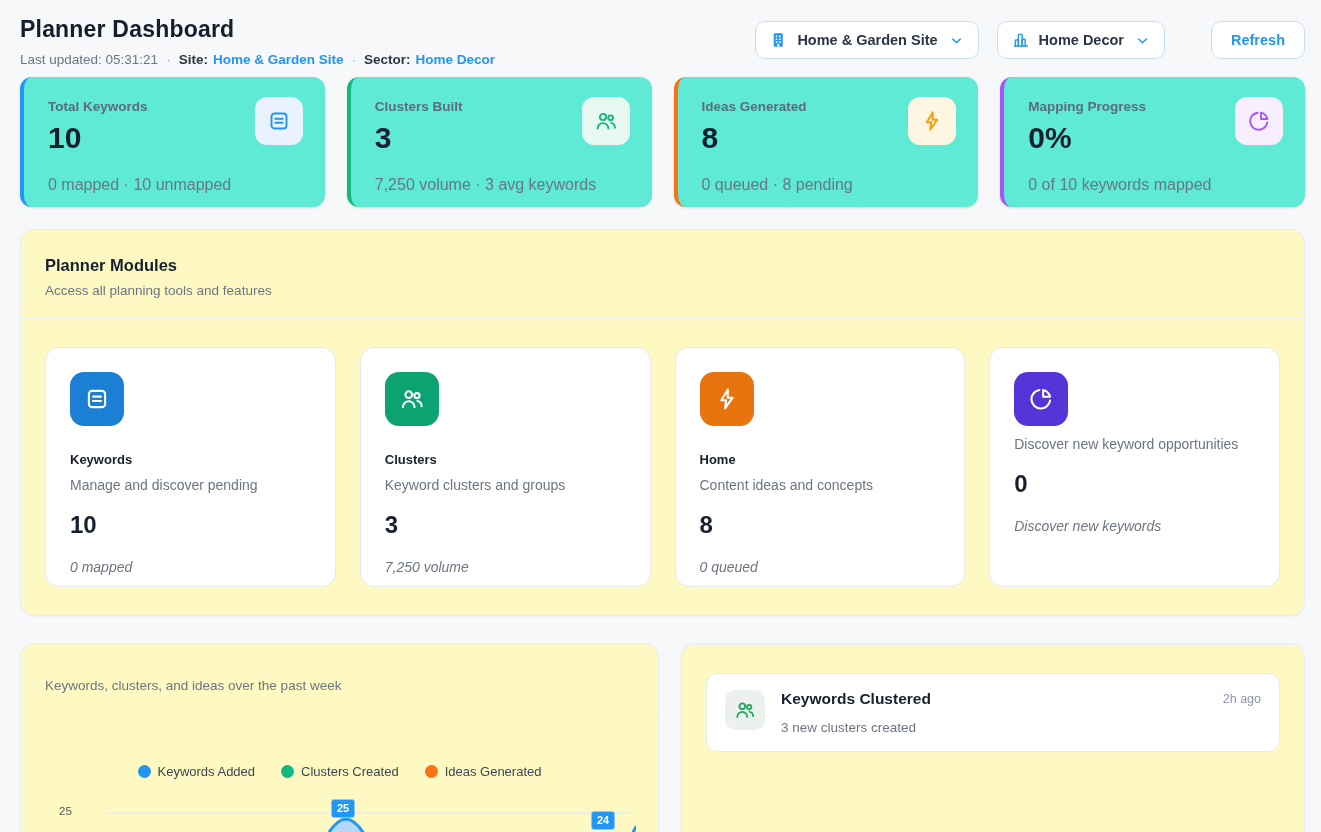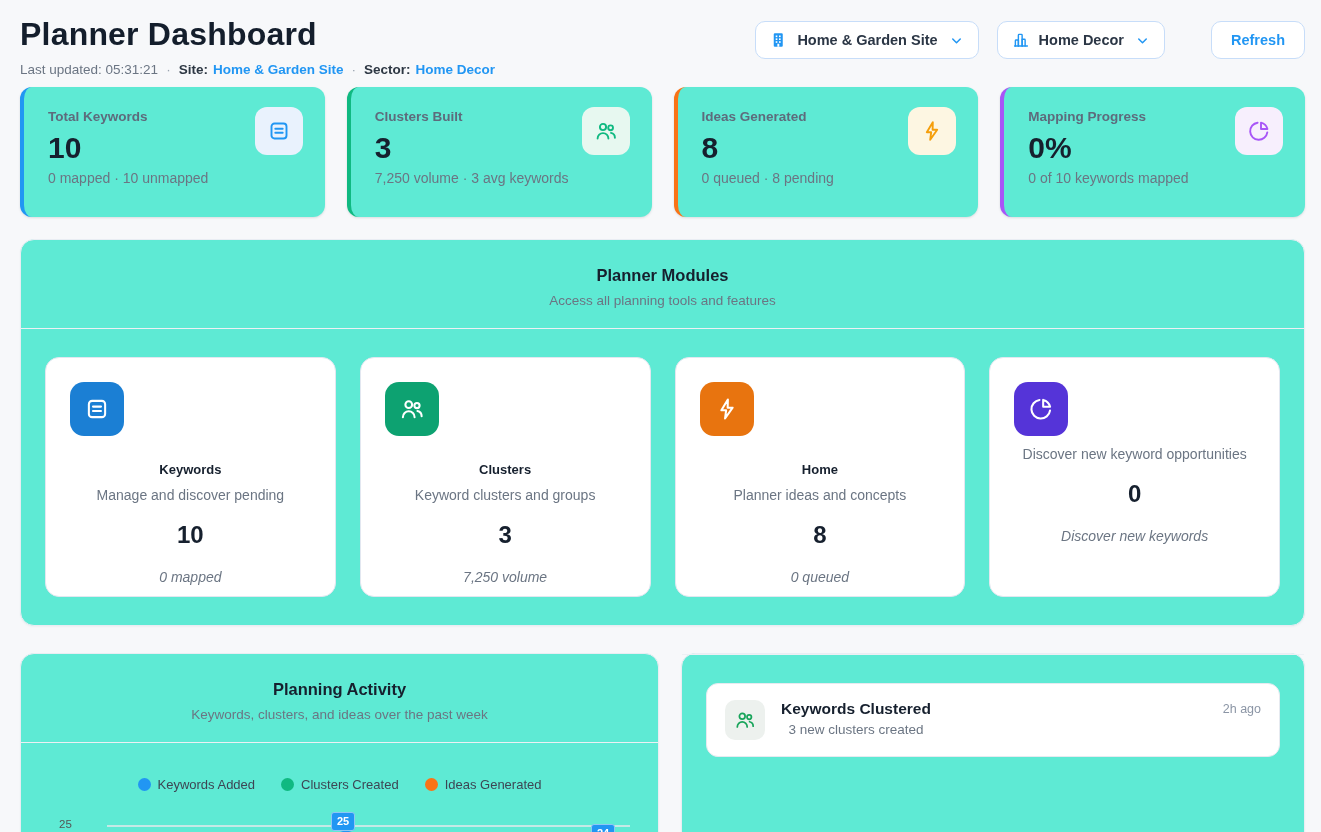--- a/index.html
+++ b/index.html
@@ -4,21 +4,21 @@
 <style>
   * { margin:0; padding:0; box-sizing:border-box; }
   html,body { width:1321px; height:832px; overflow:hidden; }
   body {
     background:#f7f8fa;
     font-family:"Liberation Sans","DejaVu Sans",sans-serif;
     color:#16202e;
   }
   
   .topbar { display:flex; justify-content:space-between; align-items:flex-start; padding:16px 16px 0 20px; }
-  .page-title { font-size:32px; font-weight:800; color:#141e2c; letter-spacing:.2px; }
+  .page-title { font-size:23px; font-weight:800; color:#141e2c; letter-spacing:.2px; }
   .meta { margin-top:9px; font-size:13.5px; color:#6b7583; display:flex; align-items:center; }
   .meta .sep { color:#9aa4b0; margin:0 8px; }
   .meta .lbl { color:#2d3743; font-weight:700; margin-right:5px; }
   .meta .link { color:#2196f3; font-weight:600; cursor:pointer; text-decoration:none; }
   .head-actions { display:flex; gap:18px; margin-top:5px; }
   .select-btn, .refresh-btn {
     display:inline-flex; align-items:center; gap:9px;
     background:#fff; border:1.5px solid #c7ddf9; border-radius:10px;
     padding:8px 14px; font-size:14.5px; font-weight:700; color:#2b3645;
     font-family:inherit; cursor:pointer; height:38px;
@@ -32,63 +32,63 @@
     position:relative; background:#5eead4; border-radius:12px; height:130px;
     border-left:4px solid #ccc; padding:22px 24px 0;
     box-shadow:0 1px 3px rgba(23,32,46,.08),0 1px 2px rgba(23,32,46,.05);
   }
   .stat-card.a0 { border-left-color:#2196f3; }
   .stat-card.a1 { border-left-color:#10b981; }
   .stat-card.a2 { border-left-color:#f97316; }
   .stat-card.a3 { border-left-color:#a855f7; }
   .stat-label { font-size:13.5px; font-weight:600; color:#5d6b7c; }
   .stat-value { font-size:30px; font-weight:800; margin-top:9px; line-height:1; }
-  .stat-detail { font-size:14px; color:#6b7583; margin-top:7px; }
+  .stat-detail { font-size:16px; color:#6b7583; margin-top:23px; }
   .stat-icon { position:absolute; top:20px; right:22px; width:48px; height:48px; border-radius:12px; display:flex; align-items:center; justify-content:center; }
   .t0 { background:#e9f2fd; color:#2196f3; }
   .t1 { background:#e7f8f0; color:#10b981; }
   .t2 { background:#fdf6e2; color:#f59e0b; }
   .t3 { background:#f7effd; color:#a855f7; }
   
-  .panel { background:#5eead4; border:1px solid #e9edf3; border-radius:14px; box-shadow:0 1px 2px rgba(23,32,46,.04);text-align:center; }
+  .panel { background:#fef9c3; border:1px solid #e9edf3; border-radius:14px; box-shadow:0 1px 2px rgba(23,32,46,.04); }
   .modules-panel { margin:22px 16px 0 20px; }
   .panel-head { padding:26px 24px 20px; }
   .panel-title { font-size:16.5px; font-weight:700; }
   .panel-sub { font-size:13.5px; color:#6b7583; margin-top:8px; }
   .divider { height:1px; background:#edf0f4; }
   
   .modules-grid { display:grid; grid-template-columns:repeat(4,1fr); gap:24px; padding:28px 24px 28px; }
   .module-card { border:1px solid #e2e7f0; border-radius:14px; padding:24px; height:240px; background:#fff; cursor:pointer; }
   .module-icon { width:54px; height:54px; border-radius:14px; display:flex; align-items:center; justify-content:center; color:#fff; }
   .m0 { background:#1b7fd4; } .m1 { background:#0da271; } .m2 { background:#e8740f; } .m3 { background:#5534d8; }
   .module-title { margin-top:26px; font-size:13px; font-weight:800; }
   .module-desc { margin-top:10px; font-size:14px; color:#6b7583; }
   .module-value { margin-top:18px; font-size:24px; font-weight:800; }
   .module-detail { margin-top:20px; font-size:14px; color:#6b7583;font-style:italic; }
   
   .bottom-row { display:grid; grid-template-columns:639px 1fr; gap:22px; margin:27px 16px 0 20px; align-items:start; }
   .bottom-row .panel { height:400px; }
   .legend { display:flex; justify-content:center; gap:26px; margin-top:34px; font-size:13px; color:#3d4654; }
-  .legend-item { display:flex; align-items:center; gap:7px; cursor:pointer; }
+  .legend-item { display:flex; align-items:center; gap:7px; cursor:pointer;margin-top:16px; }
   .legend-dot { width:13px; height:13px; border-radius:50%; }
   .ld0 { background:#2196f3; } .ld1 { background:#10b981; } .ld2 { background:#f97316; }
   .chart-wrap { position:relative; margin:14px 24px 0; height:140px; }
   .y-tick { position:absolute; left:14px; top:12px; font-size:11.5px; color:#555; }
   .chart-svg { position:absolute; left:0; top:0; }
   .chart-badge {
     position:absolute; background:#2196f3; color:#fff; font-size:11px; font-weight:700;
     padding:1px 5px; border-radius:3px; border:1px solid #8ec7f5; line-height:15px;
   }
   .badge-25 { left:286px; top:6px; }
   .badge-24 { left:546px; top:18px; }
   
   .recent-item { margin:28px 24px 0; display:flex; align-items:flex-start; gap:16px; border:1px solid #e6eaf0; border-radius:12px; padding:16px 18px; background:#fff; cursor:pointer; }
   .activity-ico { width:40px; height:40px; border-radius:10px; background:#edf1ee; color:#18a45a; display:flex; align-items:center; justify-content:center; flex:0 0 auto; }
   .item-title { font-size:15.5px; font-weight:800; }
-  .item-desc { margin-top:4px; font-size:13.5px; color:#6b7583; }
+  .item-desc { margin-top:12px; font-size:13.5px; color:#6b7583; }
   .item-time { margin-left:auto; font-size:12.5px; color:#8b95a5; padding-top:2px; }
   svg { display:block; }
 </style>
 </head>
 <body>
 
 <header class="topbar">
   <div>
     <h1 class="page-title">Planner Dashboard</h1>
     <div class="meta">
@@ -225,21 +225,21 @@
       <div class="module-value">3</div>
       <div class="module-detail">7,250 volume</div>
     </article>
     <article class="module-card">
       <span class="module-icon m2">
         <svg width="26" height="26" viewBox="0 0 24 24" fill="none" stroke="currentColor" stroke-width="1.9" stroke-linecap="round" stroke-linejoin="round">
             <path d="M12.8 3.2 6.8 13.2h4.4l-1 7.6 7-10h-4.6z"></path>
           </svg>
       </span>
       <div class="module-title">Home</div>
-      <div class="module-desc">Planner ideas and concepts</div>
+      <div class="module-desc">Content ideas and concepts</div>
       <div class="module-value">8</div>
       <div class="module-detail">0 queued</div>
     </article>
     <article class="module-card">
       <span class="module-icon m3">
         <svg width="26" height="26" viewBox="0 0 24 24" fill="none" stroke="currentColor" stroke-width="1.9" stroke-linecap="round" stroke-linejoin="round">
             <path d="M20.3 13.4A8.6 8.6 0 1 1 10.6 3.7"></path>
             <path d="M14 3.6a8.6 8.6 0 0 1 6.4 6.4H14z"></path>
           </svg>
       </span>
@@ -247,21 +247,20 @@
       <div class="module-value">0</div>
       <div class="module-detail">Discover new keywords</div>
     </article>
   </div>
 </section>
 
 <div class="bottom-row">
 
   <section class="panel">
     <div class="panel-head">
-      <div class="panel-title">Planning Activity</div>
       <div class="panel-sub">Keywords, clusters, and ideas over the past week</div>
     </div>
     <div class="divider"></div>
     <div class="legend">
       <span class="legend-item">
         <span class="legend-dot ld0"></span>
         <span>Keywords Added</span>
       </span>
       <span class="legend-item">
         <span class="legend-dot ld1"></span>

